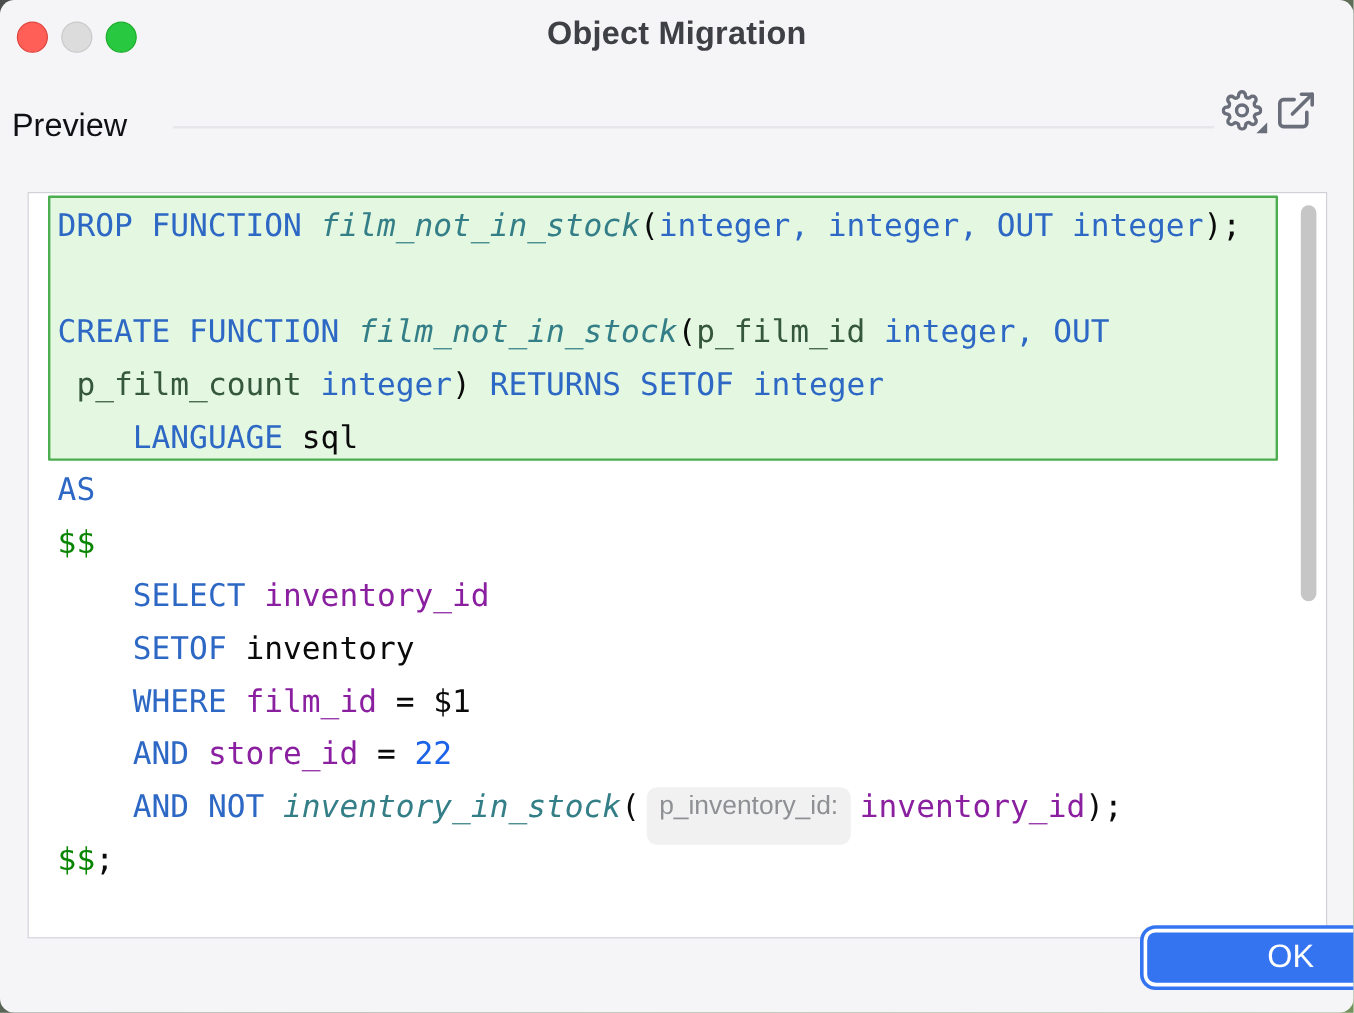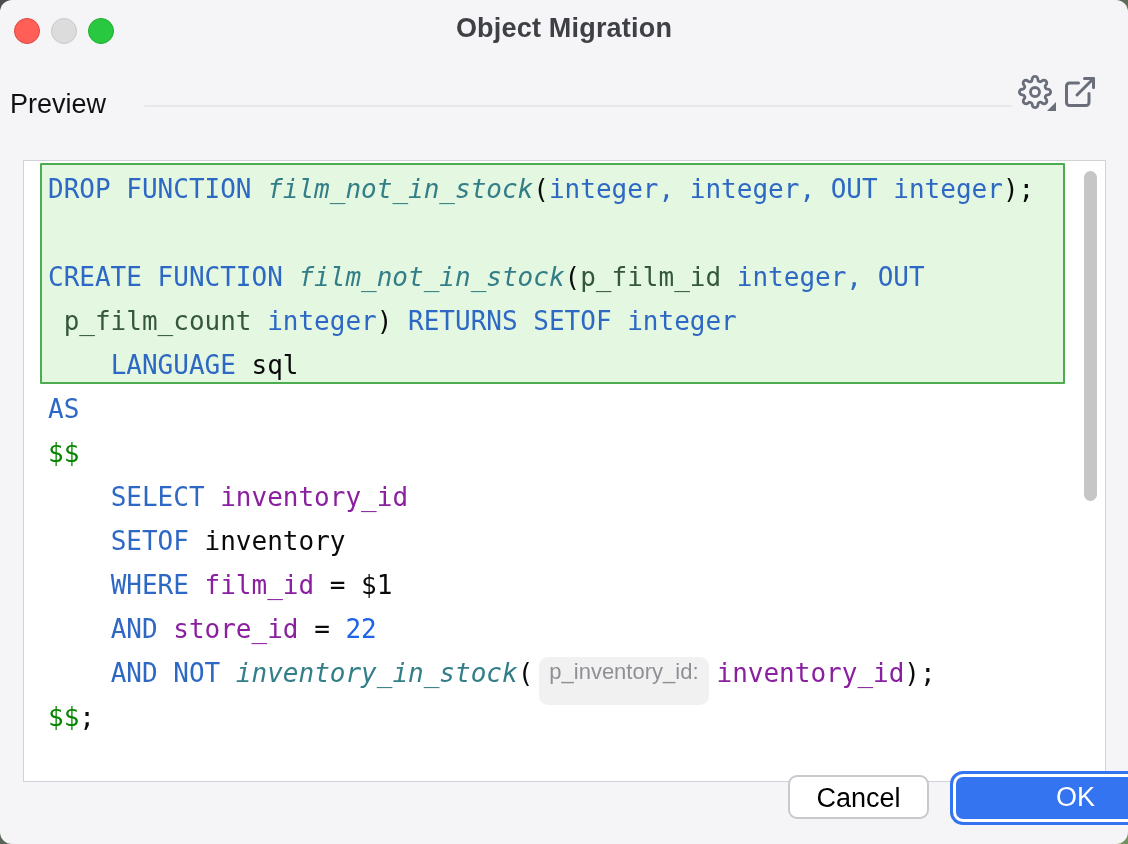--- a/index.html
+++ b/index.html
@@ -142,16 +142,15 @@
         <div class="code-line"><span class="tk-pl">    </span><span class="tk-kw">WHERE</span><span class="tk-pl"> </span><span class="tk-col">film_id</span><span class="tk-pl"> = $1</span></div>
         <div class="code-line"><span class="tk-pl">    </span><span class="tk-kw">AND</span><span class="tk-pl"> </span><span class="tk-col">store_id</span><span class="tk-pl"> = </span><span class="tk-num">22</span></div>
         <div class="code-line"><span class="tk-pl">    </span><span class="tk-kw">AND NOT</span><span class="tk-pl"> </span><span class="tk-fn">inventory_in_stock</span><span class="tk-pl">(</span><span class="tk-hint">p_inventory_id:</span><span class="tk-col">inventory_id</span><span class="tk-pl">);</span></div>
         <div class="code-line"><span class="tk-str">$$</span><span class="tk-pl">;</span></div>
       </div>
     <div class="scrollbar">
       <div class="thumb"></div>
     </div>
   </div>
 
-  <div class="btn btn-cancel">Cancel</div>
   <div class="btn btn-ok">OK</div>
 
 </div>
 
 </body></html>

